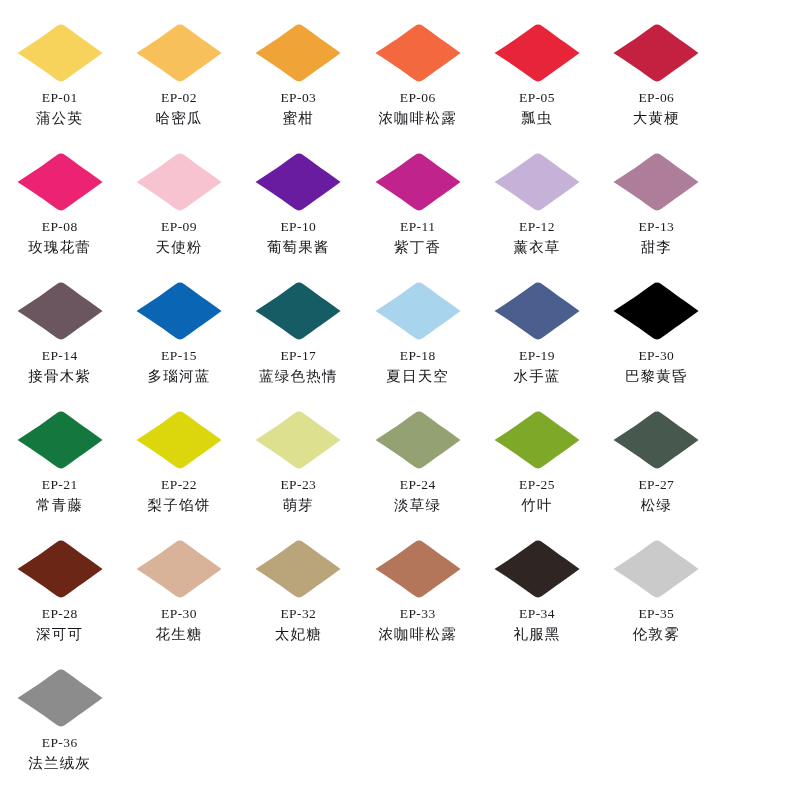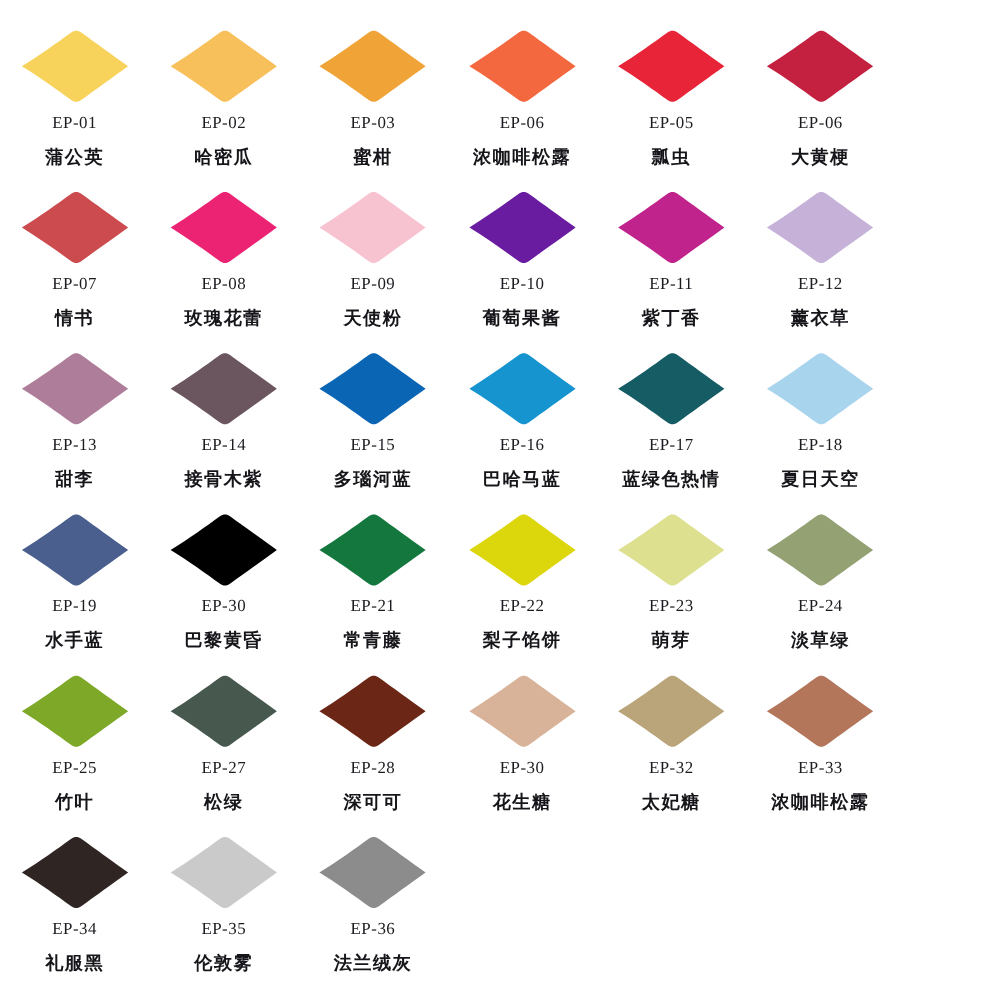--- a/index.html
+++ b/index.html
@@ -60,24 +60,24 @@
     margin-top: 6px;
     font-family: "Liberation Serif", "DejaVu Serif", serif;
     font-size: 13.5px;
     letter-spacing: 0.4px;
     color: #1b1b20;
     line-height: 1.25;
     white-space: nowrap;
   }
 
   .swatch-name {
-    margin-top: 10px;
+    margin-top: 2px;
     font-family: "DejaVu Sans", "Liberation Sans", sans-serif;
     font-size: 14.5px;
-    font-weight: bold;
+    font-weight: normal;
     letter-spacing: 1.2px;
     color: #15151a;
     line-height: 1.25;
     white-space: nowrap;
   }
 </style>
 </head>
 <body>
 
 <div id="chart-root">
@@ -132,29 +132,20 @@
           <svg class="swatch-shape" viewBox="0 0 92 62">
             <path d="M3.5 31 C 18 22, 32 12, 43 4 C 45.5 2.1, 48.5 2.1, 51 4 C 62 12, 76 22, 88.5 31 C 76 40, 62 50, 51 58 C 48.5 59.9, 45.5 59.9, 43 58 C 32 50, 18 40, 3.5 31 Z" fill="#C3213F" stroke="none"></path>
           </svg>
         </div>
         <div class="swatch-code">EP-06</div>
         <div class="swatch-name">大黄梗</div>
       </div>
       <div class="swatch-cell">
         <div class="swatch-shape-wrap">
           <svg class="swatch-shape" viewBox="0 0 92 62">
-            <path d="M3.5 31 C 18 22, 32 12, 43 4 C 45.5 2.1, 48.5 2.1, 51 4 C 62 12, 76 22, 88.5 31 C 76 40, 62 50, 51 58 C 48.5 59.9, 45.5 59.9, 43 58 C 32 50, 18 40, 3.5 31 Z" fill="#CC4B4E" stroke="none"></path>
-          </svg>
-        </div>
-        <div class="swatch-code">EP-07</div>
-        <div class="swatch-name">情书</div>
-      </div>
-      <div class="swatch-cell">
-        <div class="swatch-shape-wrap">
-          <svg class="swatch-shape" viewBox="0 0 92 62">
             <path d="M3.5 31 C 18 22, 32 12, 43 4 C 45.5 2.1, 48.5 2.1, 51 4 C 62 12, 76 22, 88.5 31 C 76 40, 62 50, 51 58 C 48.5 59.9, 45.5 59.9, 43 58 C 32 50, 18 40, 3.5 31 Z" fill="#EC2273" stroke="none"></path>
           </svg>
         </div>
         <div class="swatch-code">EP-08</div>
         <div class="swatch-name">玫瑰花蕾</div>
       </div>
       <div class="swatch-cell">
         <div class="swatch-shape-wrap">
           <svg class="swatch-shape" viewBox="0 0 92 62">
             <path d="M3.5 31 C 18 22, 32 12, 43 4 C 45.5 2.1, 48.5 2.1, 51 4 C 62 12, 76 22, 88.5 31 C 76 40, 62 50, 51 58 C 48.5 59.9, 45.5 59.9, 43 58 C 32 50, 18 40, 3.5 31 Z" fill="#F7C3D1" stroke="none"></path>
@@ -213,29 +204,20 @@
           <svg class="swatch-shape" viewBox="0 0 92 62">
             <path d="M3.5 31 C 18 22, 32 12, 43 4 C 45.5 2.1, 48.5 2.1, 51 4 C 62 12, 76 22, 88.5 31 C 76 40, 62 50, 51 58 C 48.5 59.9, 45.5 59.9, 43 58 C 32 50, 18 40, 3.5 31 Z" fill="#0A66B4" stroke="none"></path>
           </svg>
         </div>
         <div class="swatch-code">EP-15</div>
         <div class="swatch-name">多瑙河蓝</div>
       </div>
       <div class="swatch-cell">
         <div class="swatch-shape-wrap">
           <svg class="swatch-shape" viewBox="0 0 92 62">
-            <path d="M3.5 31 C 18 22, 32 12, 43 4 C 45.5 2.1, 48.5 2.1, 51 4 C 62 12, 76 22, 88.5 31 C 76 40, 62 50, 51 58 C 48.5 59.9, 45.5 59.9, 43 58 C 32 50, 18 40, 3.5 31 Z" fill="#1694CF" stroke="none"></path>
-          </svg>
-        </div>
-        <div class="swatch-code">EP-16</div>
-        <div class="swatch-name">巴哈马蓝</div>
-      </div>
-      <div class="swatch-cell">
-        <div class="swatch-shape-wrap">
-          <svg class="swatch-shape" viewBox="0 0 92 62">
             <path d="M3.5 31 C 18 22, 32 12, 43 4 C 45.5 2.1, 48.5 2.1, 51 4 C 62 12, 76 22, 88.5 31 C 76 40, 62 50, 51 58 C 48.5 59.9, 45.5 59.9, 43 58 C 32 50, 18 40, 3.5 31 Z" fill="#165C64" stroke="none"></path>
           </svg>
         </div>
         <div class="swatch-code">EP-17</div>
         <div class="swatch-name">蓝绿色热情</div>
       </div>
       <div class="swatch-cell">
         <div class="swatch-shape-wrap">
           <svg class="swatch-shape" viewBox="0 0 92 62">
             <path d="M3.5 31 C 18 22, 32 12, 43 4 C 45.5 2.1, 48.5 2.1, 51 4 C 62 12, 76 22, 88.5 31 C 76 40, 62 50, 51 58 C 48.5 59.9, 45.5 59.9, 43 58 C 32 50, 18 40, 3.5 31 Z" fill="#A9D4EE" stroke="none"></path>

